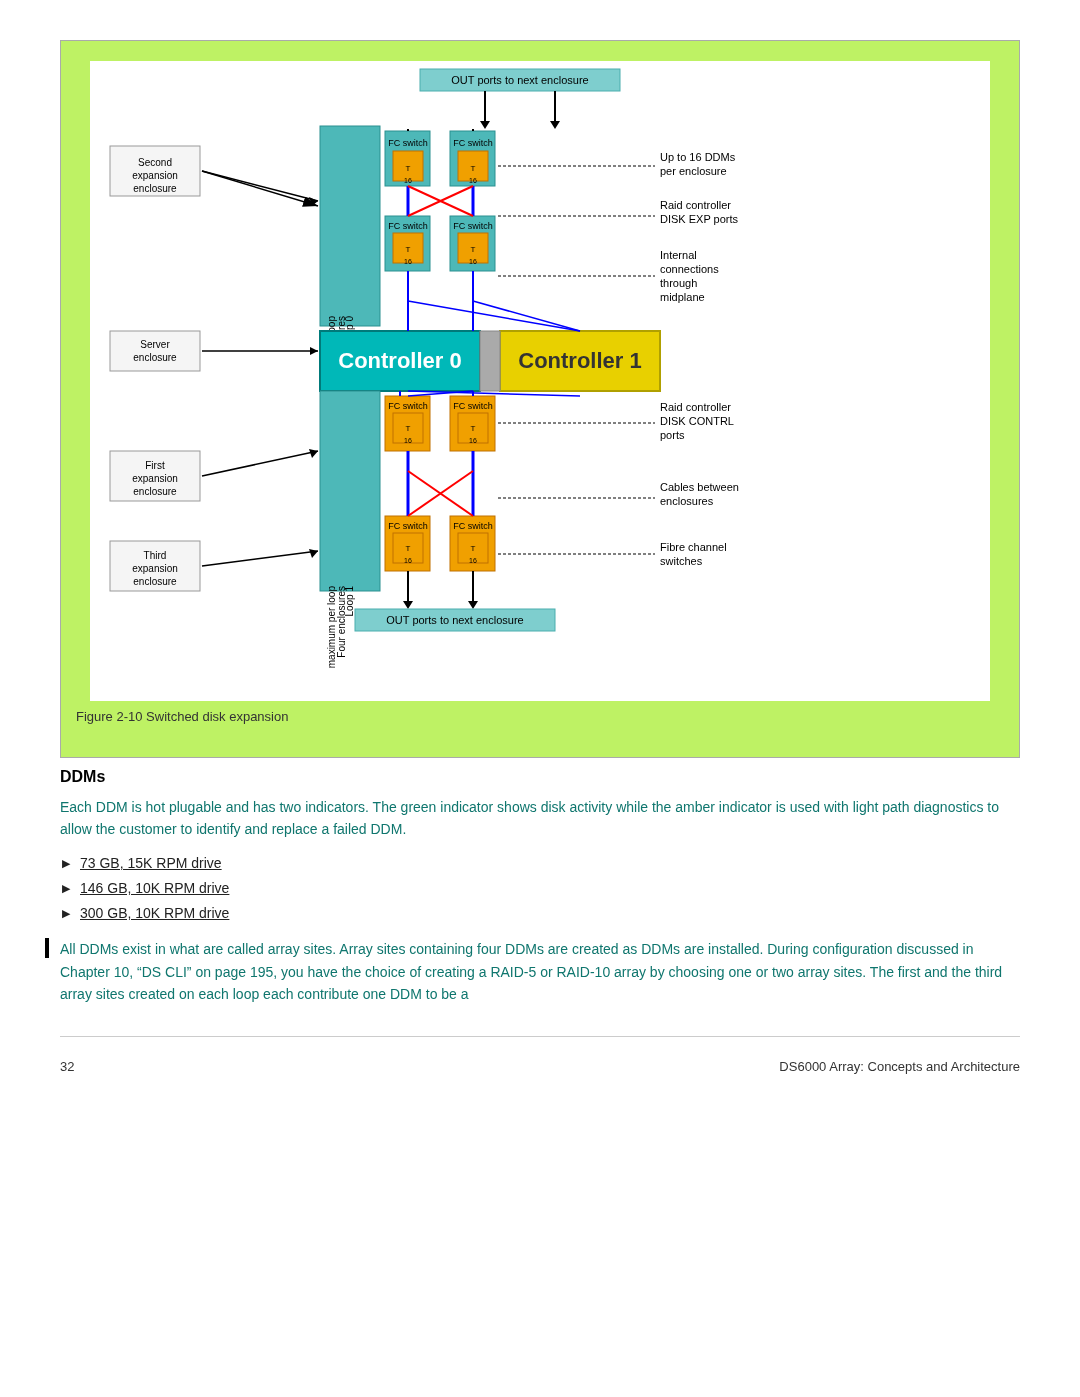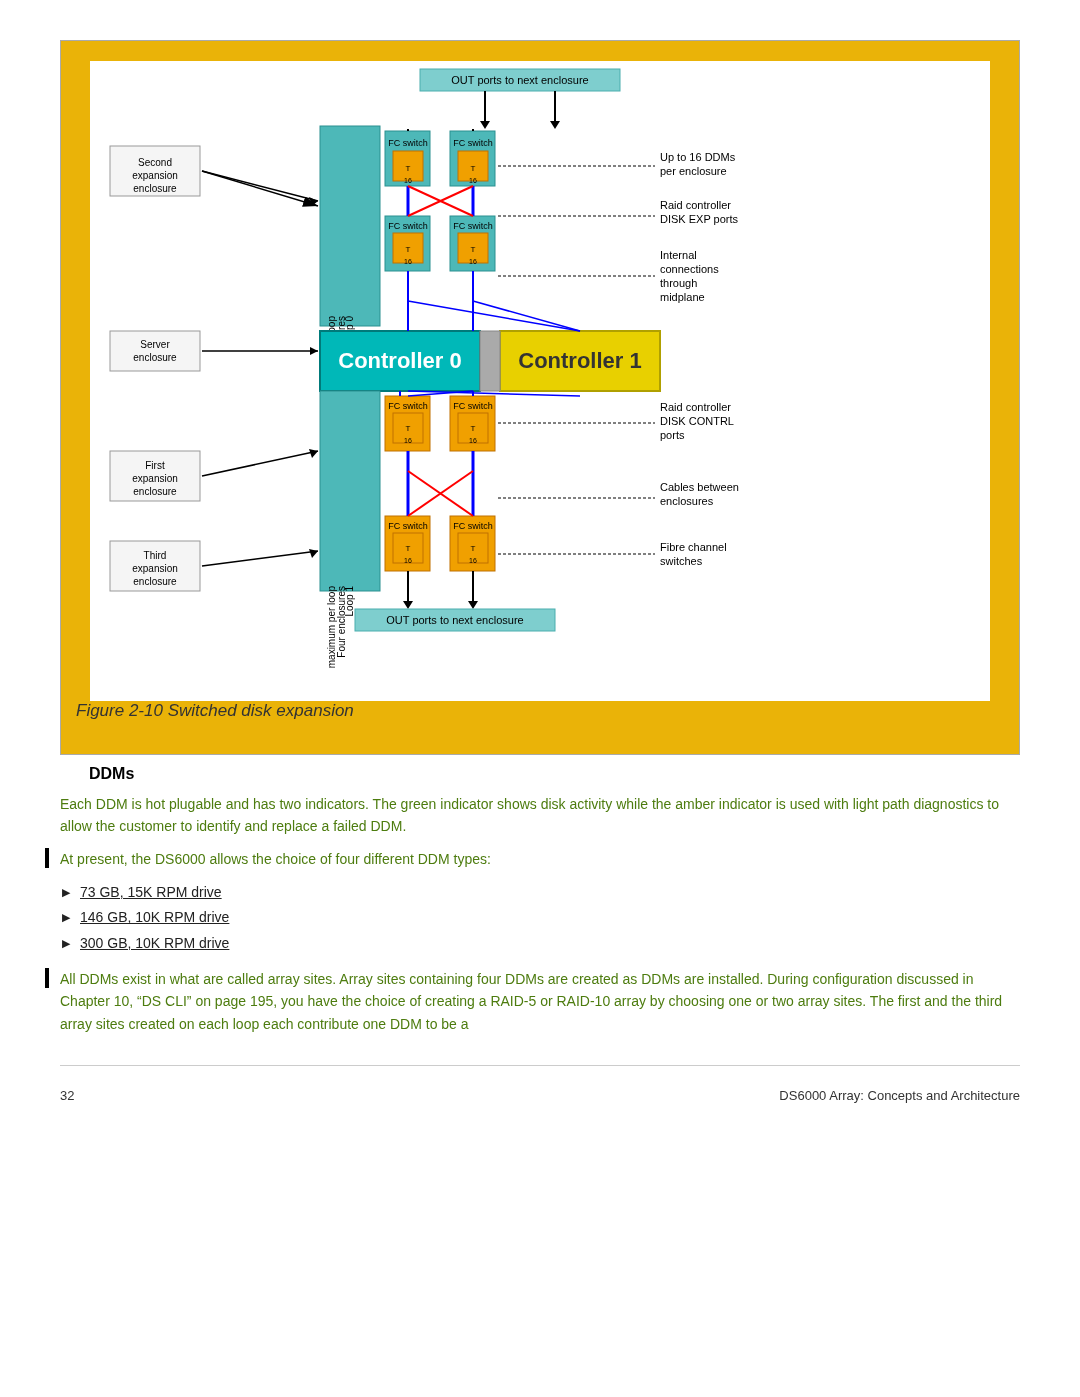--- a/index.html
+++ b/index.html
@@ -17,26 +17,26 @@
       max-width: 960px;
       margin: 0 auto;
     }
 
     
     .figure-box {
       border: 1px solid #aaa;
       padding: 20px 15px 15px 15px;
       margin-bottom: 10px;
       position: relative;
-      background: #eab308;
+      background: #bef264;
     }
 
     .figure-caption {
-      font-style: italic;
-      font-size: 17px;
+      font-size: 13px;
+      margin-top: 8px;
       margin-bottom: 18px;
       color: #333;
     }
 
     
     .diagram {
       position: relative;
       width: 100%;
       height: 640px;
     }
@@ -49,28 +49,27 @@
       width: 100%;
       height: 100%;
     }
 
     
     .section-heading {
       font-size: 16px;
       font-weight: bold;
       margin-bottom: 10px;
       margin-top: 5px;
-      margin-left: 29px;
     }
 
     .body-text {
       font-size: 14px;
       line-height: 1.6;
       margin-bottom: 10px;
-      color: #4d7c0f;
+      color: #0f766e;
     }
 
     .bullet-list {
       list-style: none;
       padding-left: 20px;
       margin-bottom: 12px;
     }
 
     .bullet-list li {
       font-size: 14px;
@@ -302,24 +301,20 @@
     <div class="figure-caption">
       <span>Figure 2-10   Switched disk expansion</span>
     </div>
   </div>
 
   <div>
     <h2 class="section-heading">DDMs</h2>
 
     <p class="body-text">Each DDM is hot plugable and has two indicators. The green indicator shows disk activity while the amber indicator is used with light path diagnostics to allow the customer to identify and replace a failed DDM.</p>
 
-    <div class="relative-para">
-      <div class="change-bar" style="top:0; height:20px; left:-15px;"></div>
-      <p class="body-text">At present, the DS6000 allows the choice of four different DDM types:</p>
-    </div>
 
     <ul class="bullet-list">
     <li>73 GB, 15K RPM drive</li>
         <li>146 GB, 10K RPM drive</li>
         <li>300 GB, 10K RPM drive</li>
       </ul>
 
     <div class="relative-para">
       <div class="change-bar" style="top:0; height:20px; left:-15px;"></div>
       <p class="body-text">All DDMs exist in what are called array sites. Array sites containing four DDMs are created as DDMs are installed. During configuration discussed in Chapter 10, “DS CLI” on page 195, you have the choice of creating a RAID-5 or RAID-10 array by choosing one or two array sites. The first and the third array sites created on each loop each contribute one DDM to be a</p>

